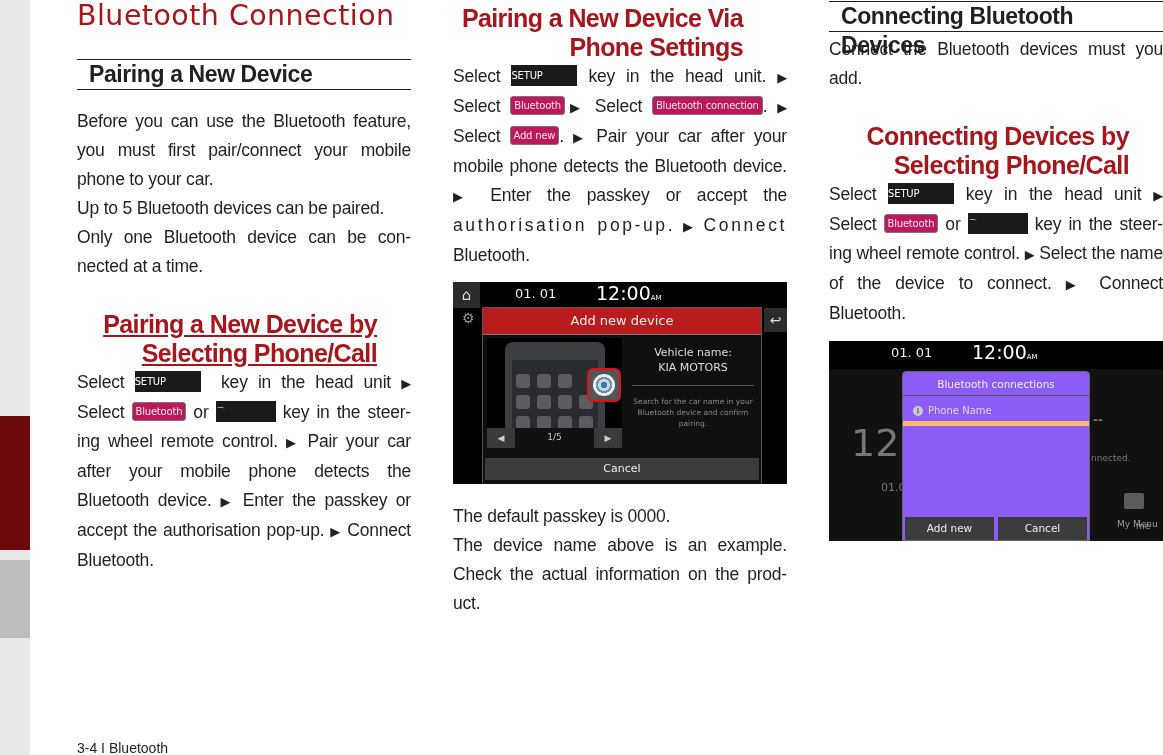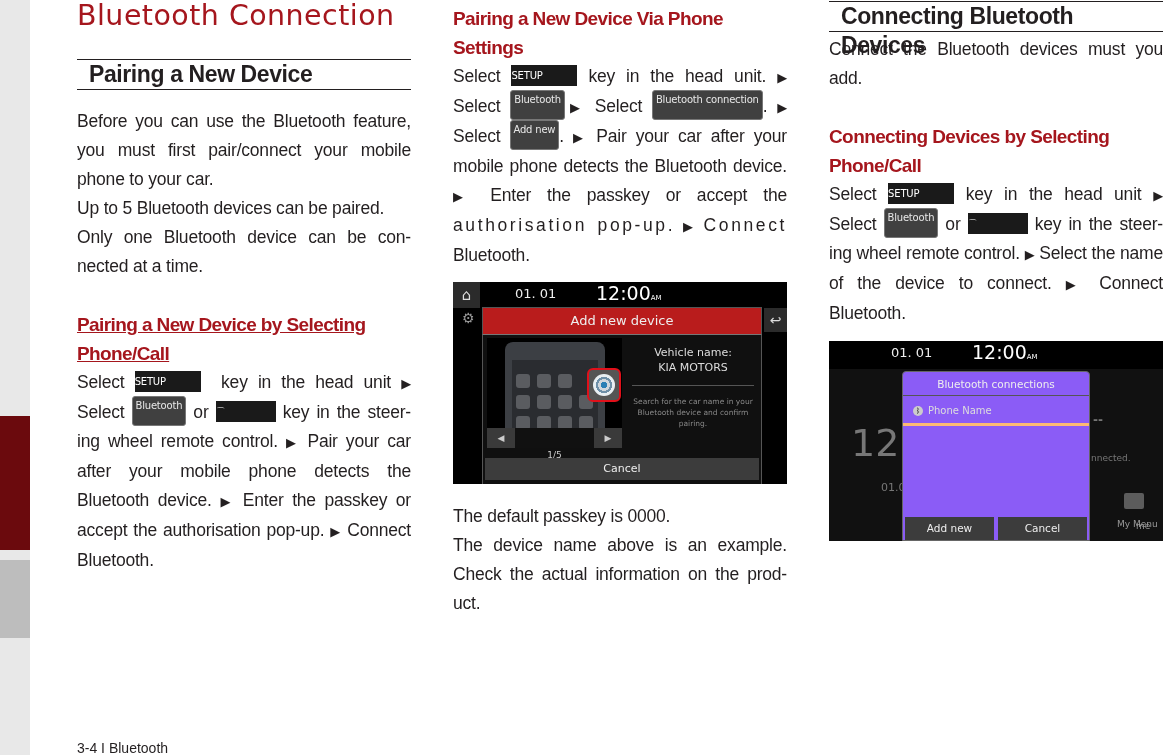--- a/index.html
+++ b/index.html
@@ -12,29 +12,29 @@
 
   .col { position: absolute; top: 0; }
   .col1 { left: 77px; width: 334px; }
   .col2 { left: 453px; width: 334px; }
   .col3 { left: 829px; width: 334px; }
 
   .chapter-title { position: absolute; left: 77px; top: 0; font-family: "DejaVu Sans", sans-serif; font-size: 29px; color: #a5161d; letter-spacing: 0.5px; line-height: 30px; transform: scaleX(0.98); transform-origin: left; }
 
   .section-head { border-top: 1.2px solid #231f20; border-bottom: 1.2px solid #231f20; height: 31px; padding-left: 12px; font-size: 23px; font-weight: bold; line-height: 29px; letter-spacing: -0.4px; }
 
-  .sub-head { color: #a5161d; font-weight: bold; font-size: 19px; line-height: 29px; letter-spacing: -0.6px; }
+  .sub-head { color: #a5161d; font-weight: bold; font-size: 25px; line-height: 29px; letter-spacing: -0.6px; text-align: right; }
 
   p.body { font-size: 17.5px; line-height: 29px; text-align: justify; text-align-last: left; letter-spacing: -0.2px; }
   .spaced { letter-spacing: 2.6px; }
 
   .key { display: inline-block; vertical-align: middle; background: #1a1a1a; color: #ffffff; font-family: "DejaVu Sans", sans-serif; font-size: 10px; text-align: center; height: 21px; line-height: 21px; margin-top: -4px; }
   .key-setup { width: 66px; }
   .key-call { width: 60px; }
-  .btn { display: inline-block; vertical-align: middle; background: #404040; border: 1px solid #777; border-radius: 3px; color: #e8e8e8; font-family: "DejaVu Sans", sans-serif; font-size: 10px; height: 30px; line-height: 17px; padding: 0 3px; margin-top: -4px; }
+  .btn { display: inline-block; vertical-align: middle; background: #be185d; border: 1px solid #777; border-radius: 3px; color: #e8e8e8; font-family: "DejaVu Sans", sans-serif; font-size: 10px; height: 19px; line-height: 17px; padding: 0 3px; margin-top: -4px; }
   .arrow { font-size: 13px; }
 
   
   .screen { position: absolute; background: #000; overflow: hidden; font-family: "DejaVu Sans", sans-serif; color: #ddd; }
   .s1 { left: 453px; top: 282px; width: 334px; height: 202px; }
   .s2 { left: 829px; top: 341px; width: 334px; height: 200px; }
 
   .s1-home { position: absolute; left: 0; top: 0; width: 27px; height: 26px; background: #2b2b2b; color: #ddd; font-size: 15px; text-align: center; line-height: 26px; }
   .s1-date { position: absolute; left: 62px; top: 4px; font-size: 13px; color: #eee; }
   .s1-time { position: absolute; left: 143px; top: 0px; font-size: 19px; color: #fff; }
@@ -46,41 +46,41 @@
   .s1-left { position: absolute; left: 4px; top: 3px; width: 135px; height: 110px; background: #000; }
   .phone { position: absolute; left: 18px; top: 4px; width: 100px; height: 88px; background: #3c3f44; border-radius: 8px 8px 0 0; }
   .phone-screen { position: absolute; left: 7px; top: 18px; width: 86px; height: 70px; background: #2a2c30; }
   .phone-grid { position: absolute; left: 4px; top: 14px; display: grid; grid-template-columns: repeat(4, 14px); gap: 7px; }
   .phone-grid span { width: 14px; height: 14px; background: #5a5c60; border-radius: 3px; display: block; }
   .gear-hl { position: absolute; left: 82px; top: 26px; width: 34px; height: 34px; border: 2px solid #e0101a; border-radius: 6px; background: #555; display: flex; align-items: center; justify-content: center; }
   .gear-hl .g { width: 22px; height: 22px; border-radius: 50%; background: radial-gradient(circle, #2a7fb5 0 3px, #cfd6dc 3px 6px, #6e8fa8 6px 8px, #e8eef2 8px 11px); }
   .pager { position: absolute; left: 0; bottom: 0; width: 135px; height: 20px; background: #111; }
   .pager .pbtn { position: absolute; top: 0; width: 28px; height: 20px; background: #3a3a3a; color: #ccc; font-size: 9px; text-align: center; line-height: 20px; }
   .pager .pl { left: 0; } .pager .pr { right: 0; }
-  .pager .pnum { position: absolute; left: 50%; transform: translateX(-50%); top: 4px; font-size: 9px; color: #ccc; margin-top: 18px; }
+  .pager .pnum { position: absolute; left: 50%; transform: translateX(-50%); top: 4px; font-size: 9px; color: #ccc; }
   .s1-info { position: absolute; left: 145px; top: 10px; width: 130px; text-align: center; }
   .s1-info .vn { font-size: 11px; color: #ddd; line-height: 15px; }
   .s1-info .hr { height: 1px; background: #555; margin: 10px 4px; }
   .s1-info .hint { font-size: 7.5px; color: #888; line-height: 11px; }
   .s1-cancel { position: absolute; left: 2px; top: 123px; width: 274px; height: 22px; background: #3c3c3c; text-align: center; font-size: 11px; line-height: 22px; color: #eee; }
 
   
   .s2-date { position: absolute; left: 62px; top: 4px; font-size: 13px; color: #eee; }
   .s2-time { position: absolute; left: 143px; top: 0px; font-size: 19px; color: #fff; }
   .s2-bg { position: absolute; left: 0; top: 28px; width: 334px; height: 172px; background: #111; }
   .s2-big { position: absolute; left: 22px; top: 80px; font-size: 38px; color: #777; }
   .s2-small { position: absolute; left: 52px; top: 140px; font-size: 11px; color: #777; }
   .s2-dashes { position: absolute; left: 264px; top: 72px; font-size: 12px; color: #777; font-weight: bold; }
   .s2-conn { position: absolute; left: 262px; top: 112px; font-size: 9px; color: #777; }
   .s2-mymenu { position: absolute; left: 282px; top: 148px; font-size: 9px; color: #999; }
   .s2-me { position: absolute; left: 262px; top: 180px; font-size: 9px; color: #999; padding-left: 45px; }
   .s2-folder { position: absolute; left: 295px; top: 152px; width: 20px; height: 16px; background: #5c5c5c; border-radius: 2px; }
   .s2-popup { position: absolute; left: 73px; top: 30px; width: 188px; height: 170px; background: #8b5cf6; border: 1px solid #666; border-radius: 4px 4px 0 0; }
   .s2-ptitle { height: 24px; border-bottom: 1px solid #555; text-align: center; font-size: 10.5px; line-height: 24px; color: #eee; }
-  .s2-item { height: 30px; border-bottom: 3px solid #fdba74; padding-left: 10px; font-size: 10px; line-height: 30px; color: #ddd; }
+  .s2-item { height: 30px; border-bottom: 5px solid #fdba74; padding-left: 10px; font-size: 10px; line-height: 30px; color: #ddd; }
   .s2-item .bt { display: inline-block; width: 10px; height: 10px; border-radius: 50%; background: #ccc; color: #000; font-size: 7px; line-height: 10px; text-align: center; margin-right: 5px; vertical-align: middle; }
   .s2-btns { position: absolute; left: 2px; bottom: 0; width: 182px; height: 23px; display: flex; gap: 4px; }
   .s2-btns div { flex: 1; background: #3c3c3c; text-align: center; font-size: 10.5px; line-height: 23px; color: #eee; }
 
   .footer { position: absolute; left: 77px; top: 740px; font-size: 14px; color: #231f20; }
 </style>
 </head>
 <body>
 
 <div class="side-strip"></div>

